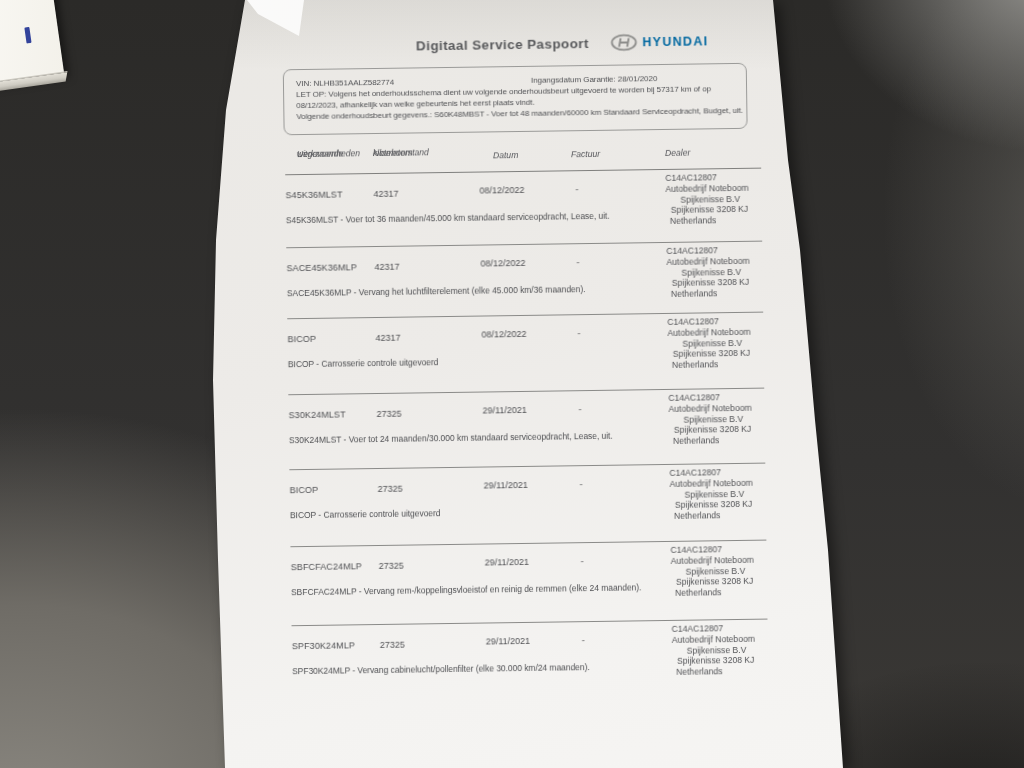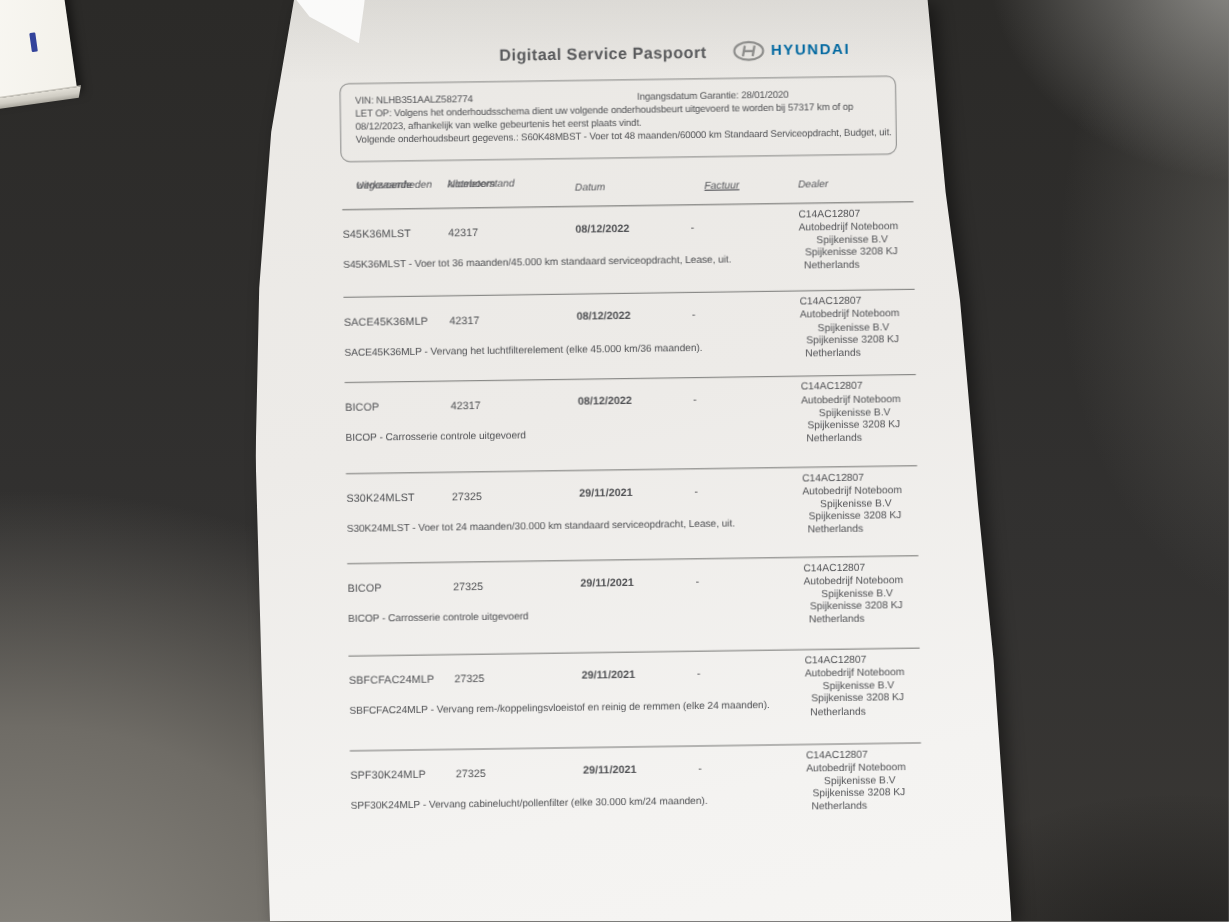--- a/index.html
+++ b/index.html
@@ -81,34 +81,34 @@
   .info-box .next{position:absolute;top:41px;left:12px;width:448px;}
 
   
   .thead{
     position:absolute;top:146px;left:287px;width:476px;height:25px;
     font-style:italic;font-size:8.6px;line-height:10.5px;color:#56575b;
   }
   .thead span{position:absolute;top:0;}
   .th-1{left:12px;width:80px;}
   .th-2{left:88px;width:90px;}
-  .th-3{left:194px;top:4px !important;text-align:center;}
-  .th-4{left:302px;top:4px !important;text-decoration:underline;}
+  .th-3{left:208px;top:4px !important;text-align:center;}
+  .th-4{left:286px;top:4px !important;}
   .th-5{left:380px;top:4px !important;}
 
   .rows{position:absolute;top:171px;left:287px;width:476px;border-top:1px solid #7f7f7d;}
   .trow{position:relative;border-bottom:1px solid #8a8a88;}
   .trow:nth-child(1){height:72px;} .trow:nth-child(2){height:70px;}
   .trow:nth-child(3){height:75px;} .trow:nth-child(4){height:74px;}
   .trow:nth-child(5){height:76px;} .trow:nth-child(6){height:78px;}
   .trow:nth-child(7){height:120px;border-bottom:none;}
   .trow div{position:absolute;white-space:nowrap;}
   .c-code{left:0;top:15px;font-size:9px;letter-spacing:.1px;}
   .c-km{left:88px;top:15px;font-size:9px;}
-  .c-date{left:194px;top:13px;font-size:9px;font-weight:bold;}
+  .c-date{left:194px;top:13px;font-size:9px;}
   .c-dash{left:290px;top:13px;font-size:9px;}
   .c-dealer{left:380px;top:3px;font-size:8.6px;line-height:10.8px;color:#525356;}
   .c-dealer p{margin:0;}
   .c-dealer p:nth-child(3){padding-left:6px;text-align:center;}
   .c-dealer p:nth-child(4){padding-left:5px;}
   .c-dealer p:nth-child(5){padding-left:4px;}
   .c-desc{left:0;top:40px;font-size:8.5px;letter-spacing:-.05px;}
 </style>
 </head>
 <body>

